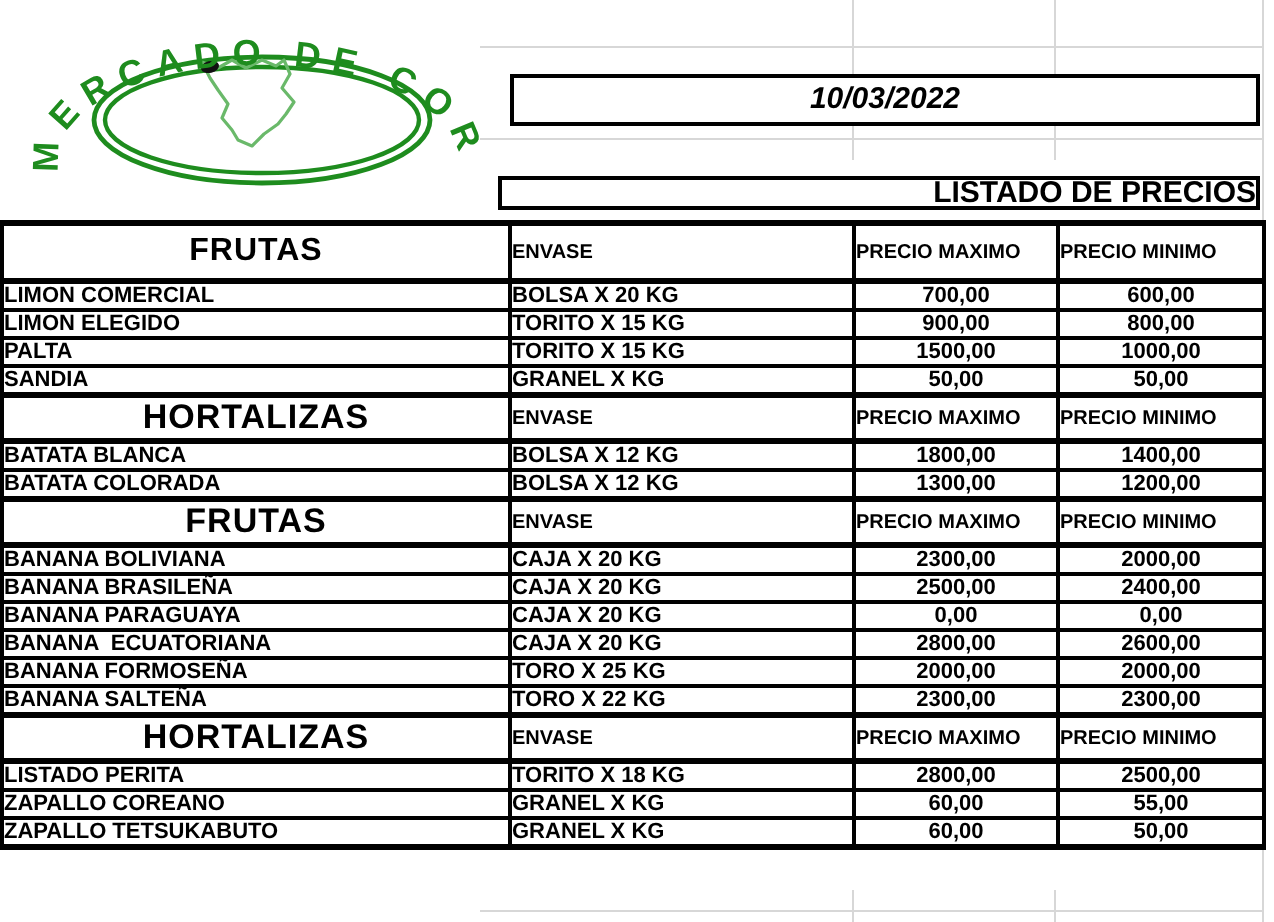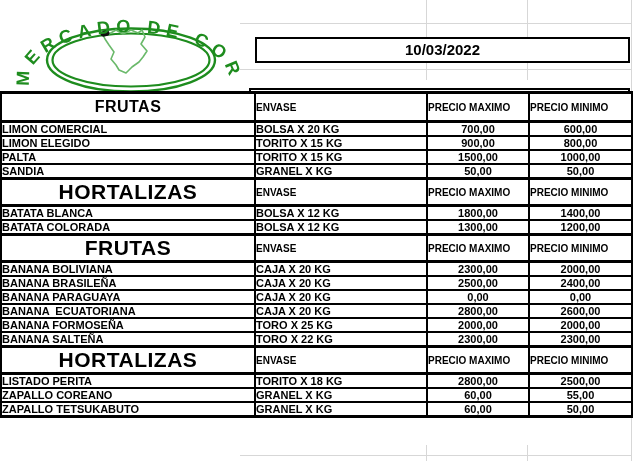--- a/index.html
+++ b/index.html
@@ -9,35 +9,35 @@
 
   
   .gl{position:absolute;background:#d7d7d7;}
 
   
   .logo{position:absolute;left:6px;top:0;width:236px;height:96px;}
 
   
   .datebox{position:absolute;left:255px;top:37px;width:375px;height:26px;
            border:2px solid #000;box-sizing:border-box;
-           font-weight:bold;font-size:15px;line-height:21px;text-align:center;background:#fff;}
+           font-weight:bold;font-size:15px;line-height:21px;text-align:center;background:#fff;font-style:italic;}
   .titlebox{position:absolute;left:249px;top:88px;width:381px;height:17px;
            border:2px solid #000;box-sizing:border-box;
            font-weight:bold;font-size:15px;line-height:13px;text-align:right;background:#fff;}
 
   
-  table.pt{position:absolute;left:0;top:91px;width:631px;border-collapse:collapse;
+  table.pt{position:absolute;left:0;top:110px;width:631px;border-collapse:collapse;
            table-layout:fixed;background:#fff;}
   table.pt td{border:2px solid #000;font-weight:bold;vertical-align:middle;
               overflow:hidden;padding:0;}
   tr.d td{height:12px;font-size:11px;}
   tr.sec td{height:13px;border-top:3px solid #000;border-bottom:3px solid #000;}
   tr.h1 td{height:26px;}
   tbody tr:last-child td{border-bottom:3px solid #000;margin-top:43px;}
-  td.sn{font-size:21px;text-align:center;letter-spacing:.5px;}
+  td.sn{font-size:17px;text-align:center;letter-spacing:.5px;}
   tr.h1 td.sn{font-size:16px;}
   td.ch{font-size:10px;text-align:left;}
   td.pc,td.ec{text-align:left;padding-left:3px;white-space:pre;}
   td.mc{text-align:center;}
 </style>
 </head>
 <body>
 
 <div class="stage">
 

